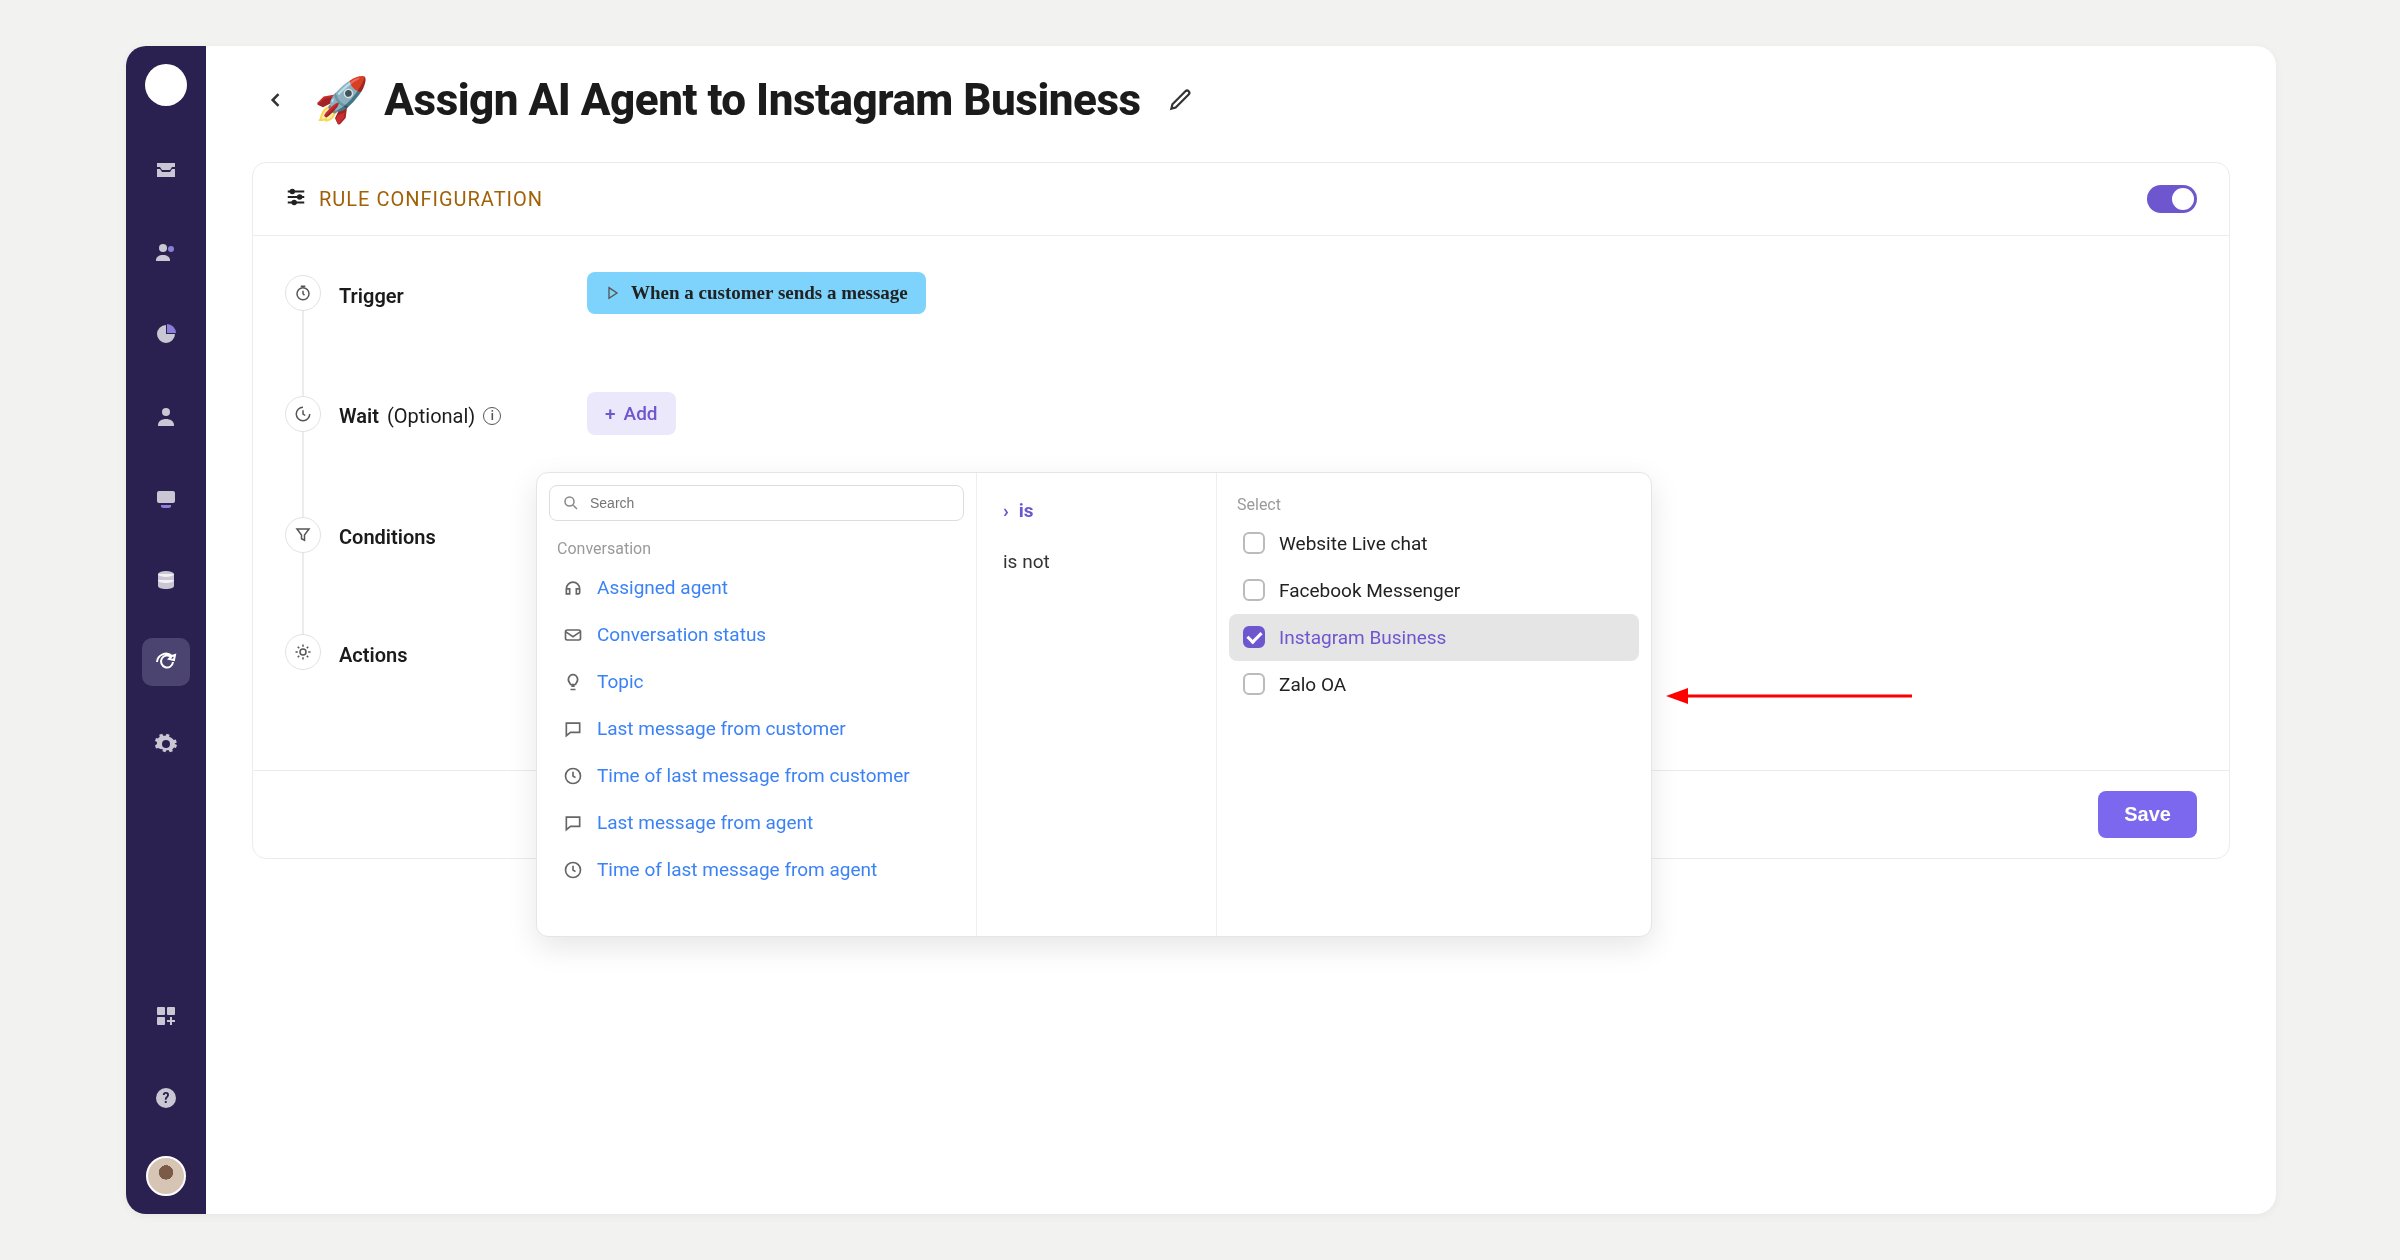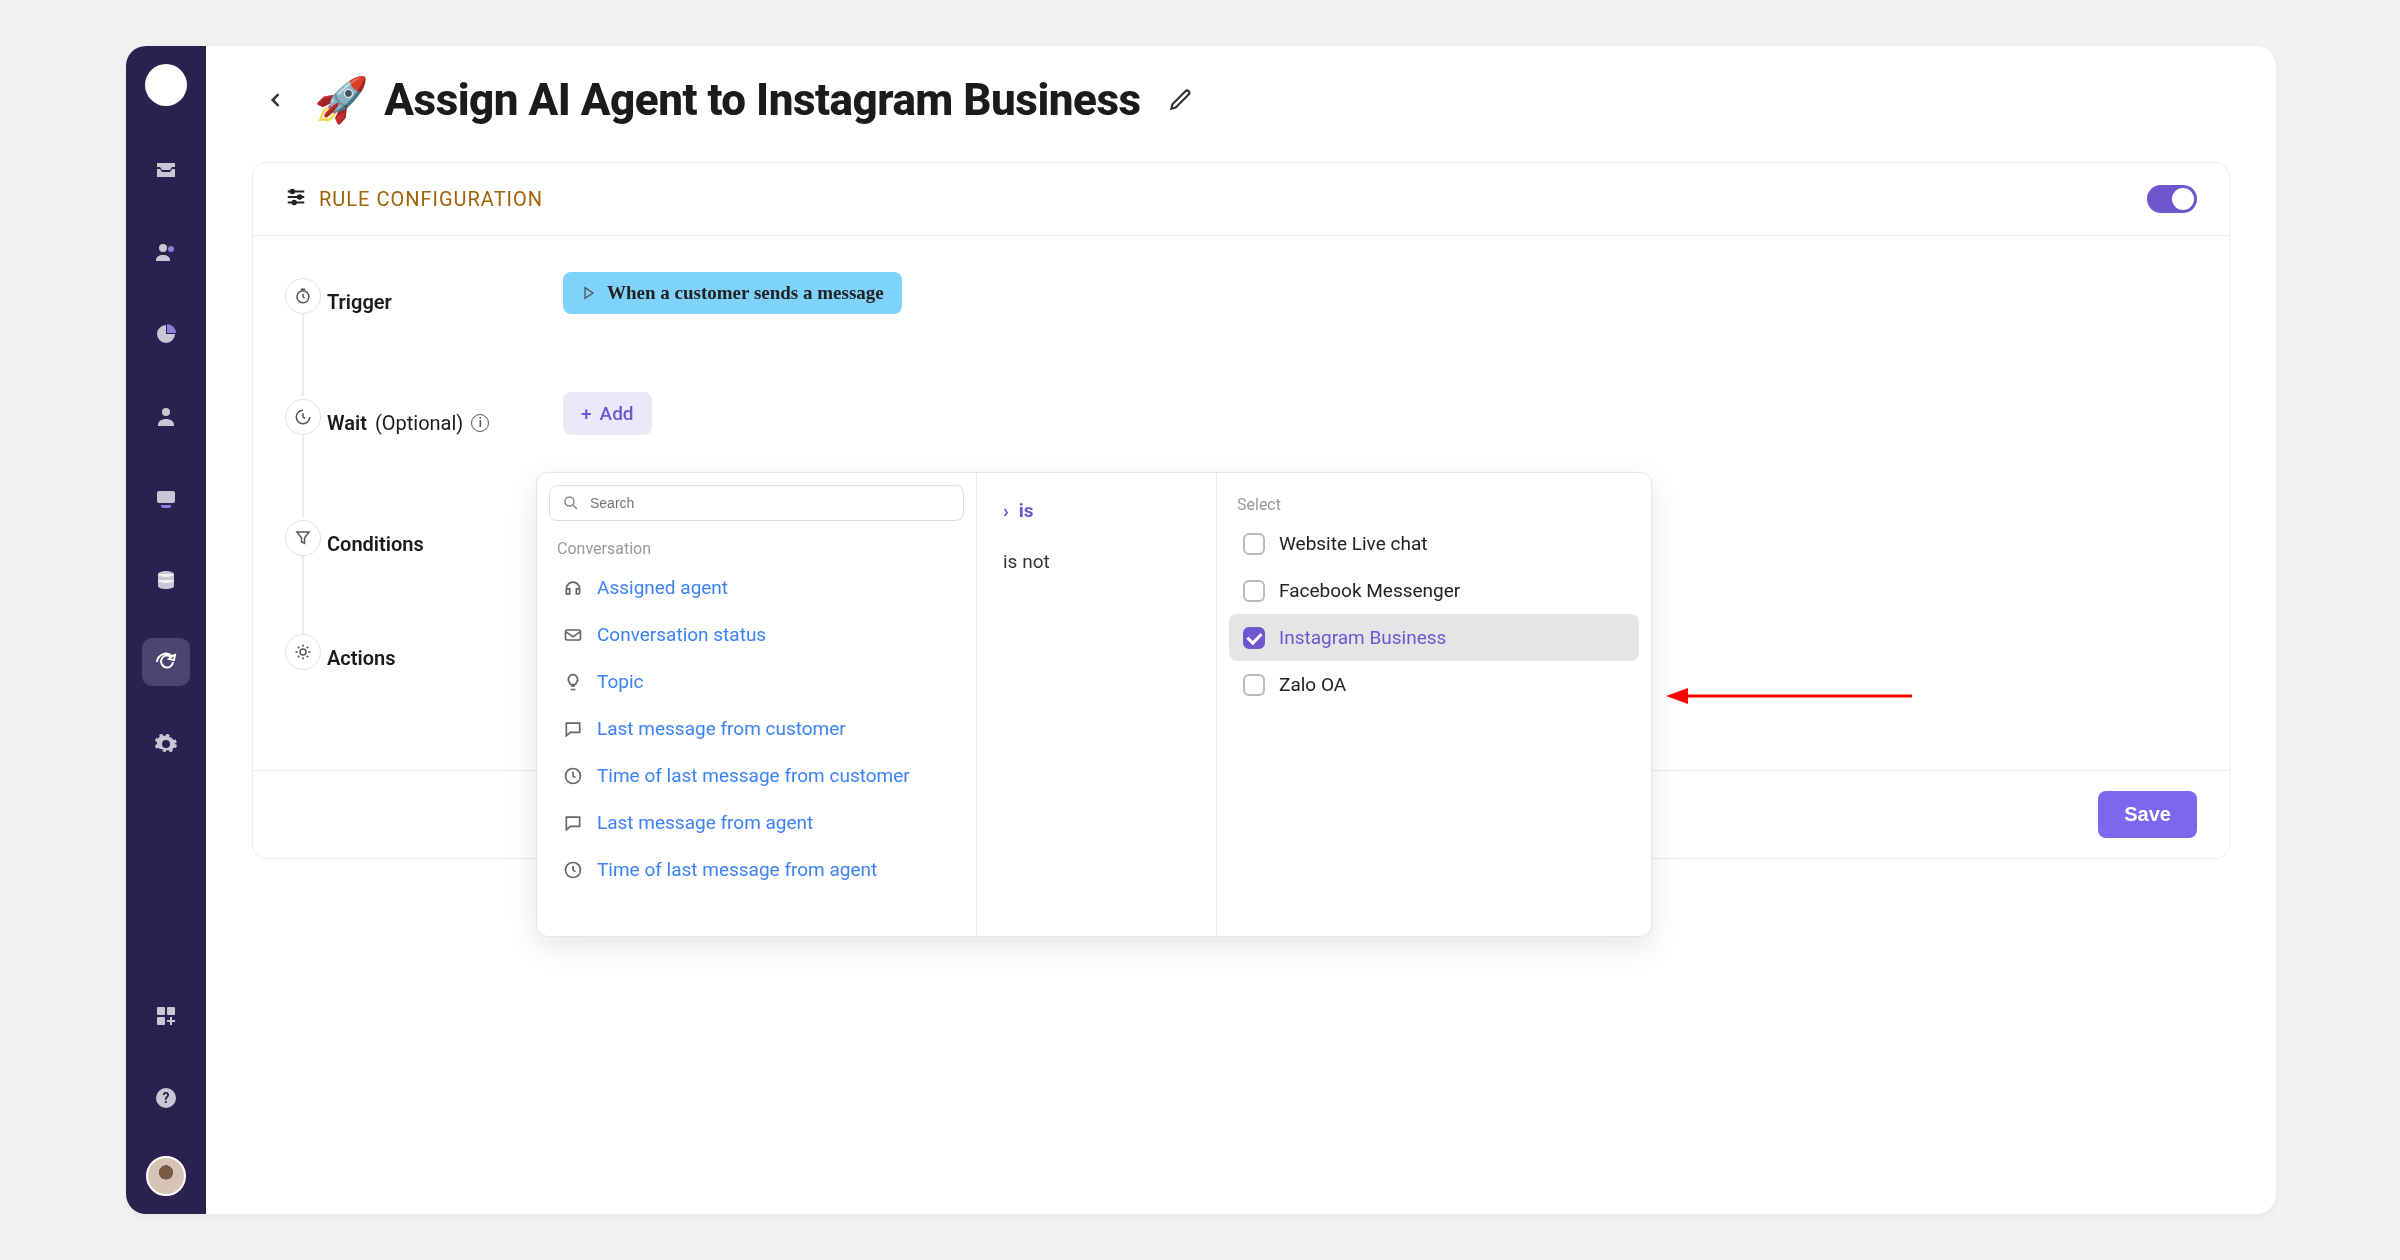--- a/index.html
+++ b/index.html
@@ -110,21 +110,21 @@
     font-size:20px;font-weight:400;letter-spacing:1px;color:#a16207;
   }
   .toggle {
     width:50px;height:28px;background:#6e56cf;border-radius:14px;position:relative;cursor:pointer;
   }
   .toggle::after{
     content:"";position:absolute;right:3px;top:3px;width:22px;height:22px;background:#fff;border-radius:50%;
   }
   .card-body { padding: 18px 32px 40px 32px; position:relative; }
   .row {
-    display:flex;align-items:flex-end;gap:6px;
+    display:flex;align-items:center;gap:18px;
     padding: 18px 0 60px 0;
     position:relative;
   }
   .row:last-child{padding-bottom:18px;}
   .step-icon {
     width:36px;height:36px;border:1px solid #e2e2e2;border-radius:50%;
     display:flex;align-items:center;justify-content:center;
     background:#fff;color:#555;z-index:2;position:relative;
   }
   .step-line {
@@ -183,21 +183,21 @@
     display:flex;align-items:center;gap:14px;padding:12px 14px;border-radius:8px;
     font-size:19px;color:#3b82f6;cursor:pointer;
   }
   .menu-item svg{width:20px;height:20px;color:#666;flex-shrink:0;}
   .op-item{
     padding:14px 26px;font-size:19px;color:#333;cursor:pointer;display:flex;align-items:center;gap:10px;
   }
   .op-item.active{color:#6e56cf;font-weight:700;}
   .op-item.active::before{content:"›";color:#6e56cf;font-weight:700;}
   .check-item{
-    display:flex;align-items:center;gap:14px;padding:12px 14px;border-radius:8px;
+    display:flex;gap:14px;padding:12px 14px;border-radius:8px;
     font-size:19px;color:#222;cursor:pointer;
   }
   .check-item.selected{background:#e5e5e5;color:#6e56cf;}
   .checkbox{
     width:22px;height:22px;border:2px solid #bbb;border-radius:6px;flex-shrink:0;
     display:flex;align-items:center;justify-content:center;
   }
   .check-item.selected .checkbox{background:#6e56cf;border-color:#6e56cf;}
   .check-item.selected .checkbox::after{
     content:"";width:6px;height:11px;border:solid #fff;border-width:0 3px 3px 0;transform:rotate(45deg);margin-top:-2px;

